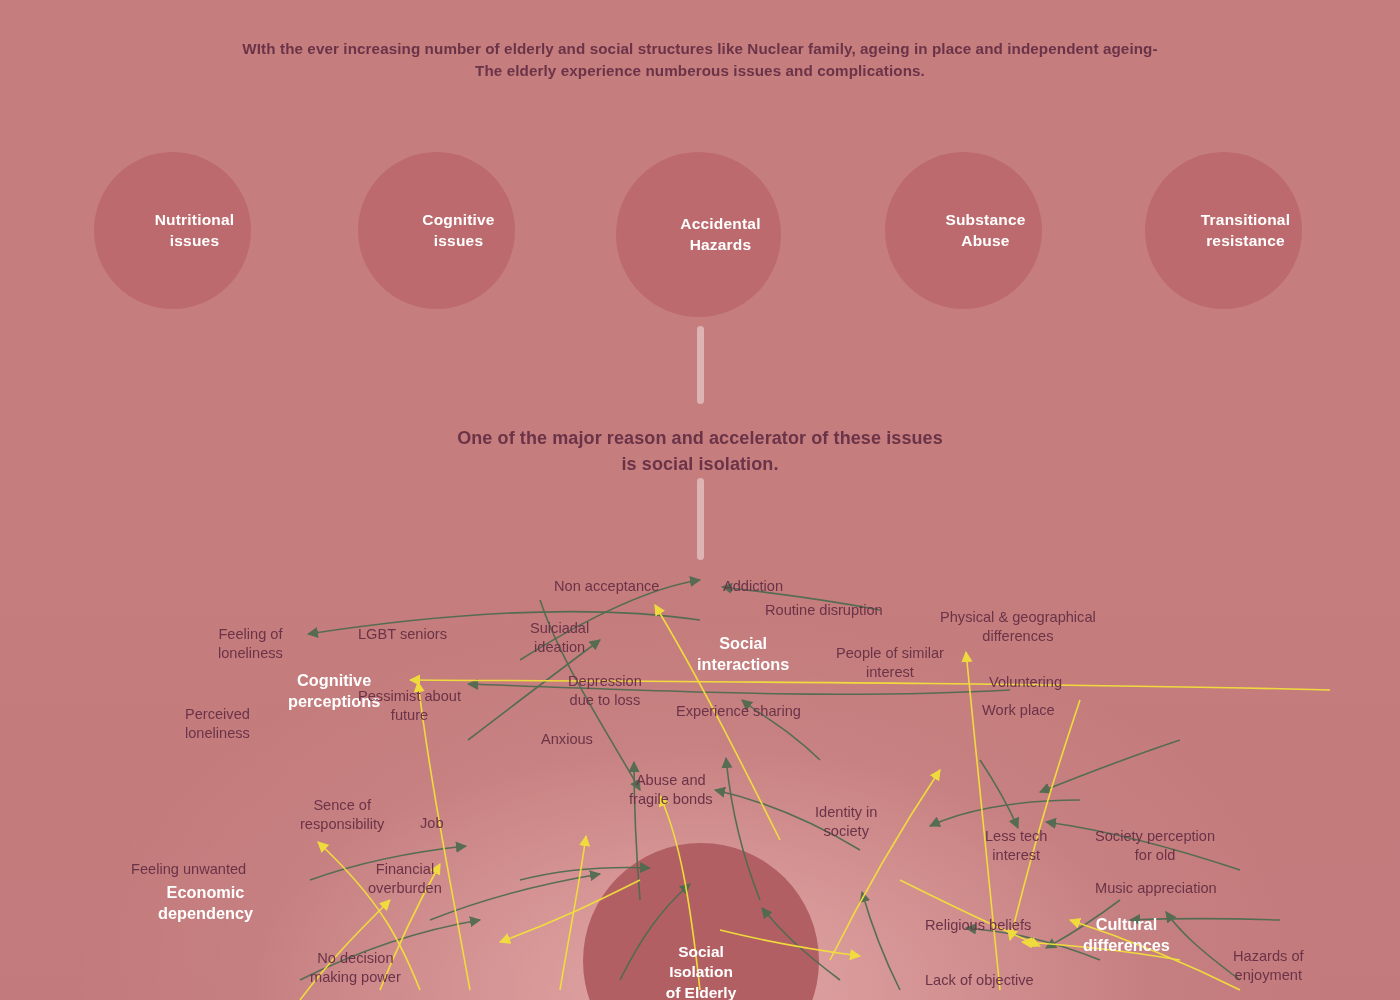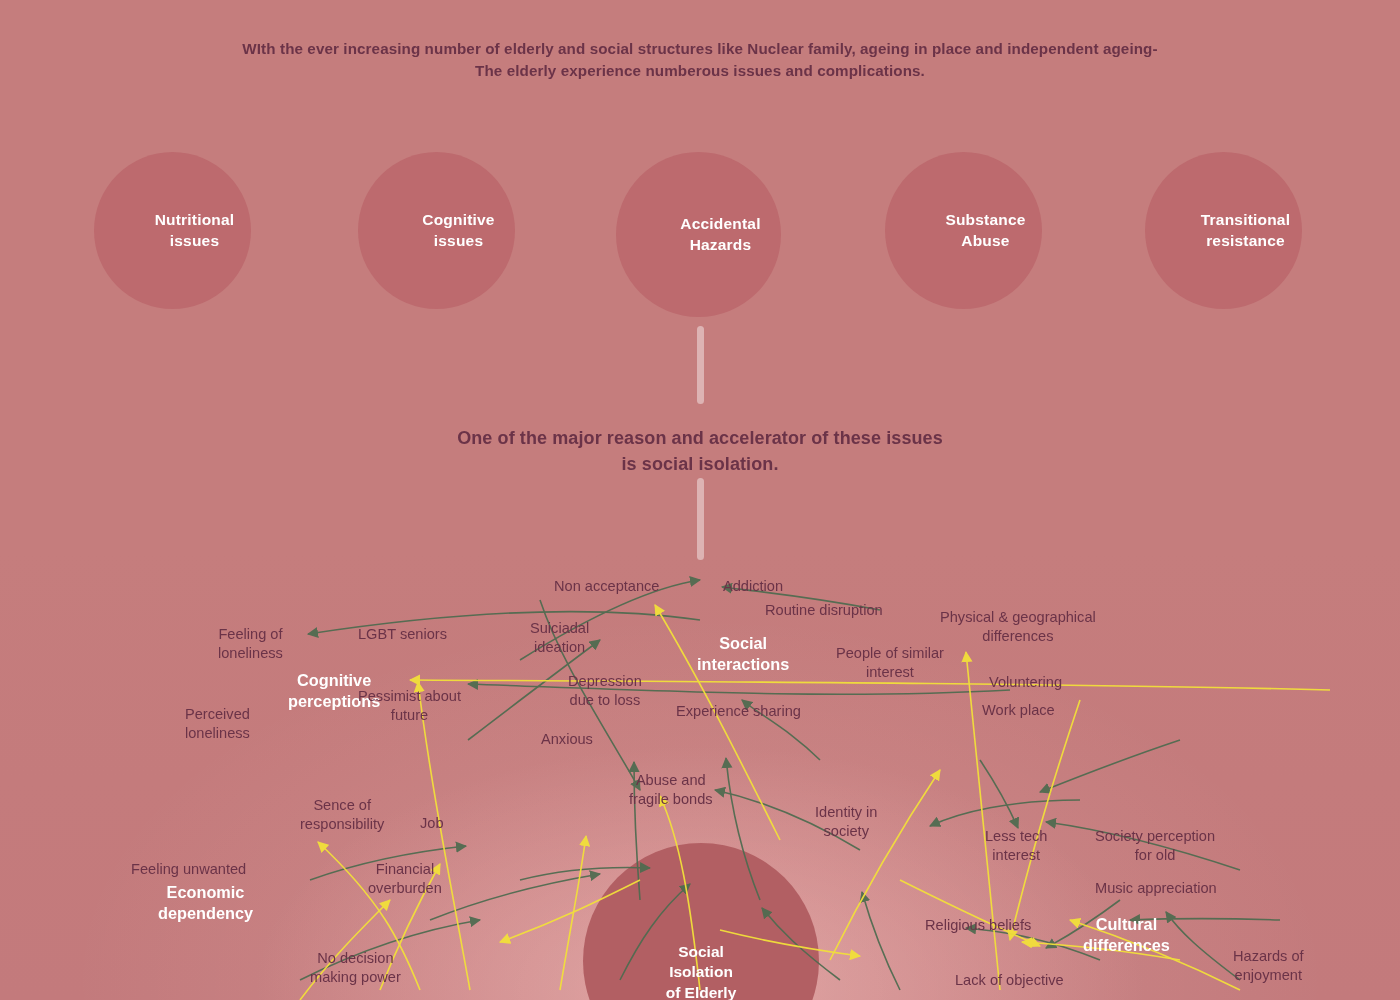--- a/index.html
+++ b/index.html
@@ -349,21 +349,21 @@
 
   <div class="node" style="left:925px; top:916px;">
     <span class="lbl">Religious beliefs</span>
   </div>
 
   <div class="node center-align" style="left:1233px; top:947px;">
     <span class="lbl">Hazards of</span>
     <span class="lbl">enjoyment</span>
   </div>
 
-  <div class="node" style="left:955px; top:971px;">
+  <div class="node" style="left:925px; top:971px;">
     <span class="lbl">Lack of objective</span>
   </div>
 
   <div class="node center-align" style="left:300px; top:796px;">
     <span class="lbl">Sence of</span>
     <span class="lbl">responsibility</span>
   </div>
 
   <div class="node" style="left:420px; top:814px;">
     <span class="lbl">Job</span>

